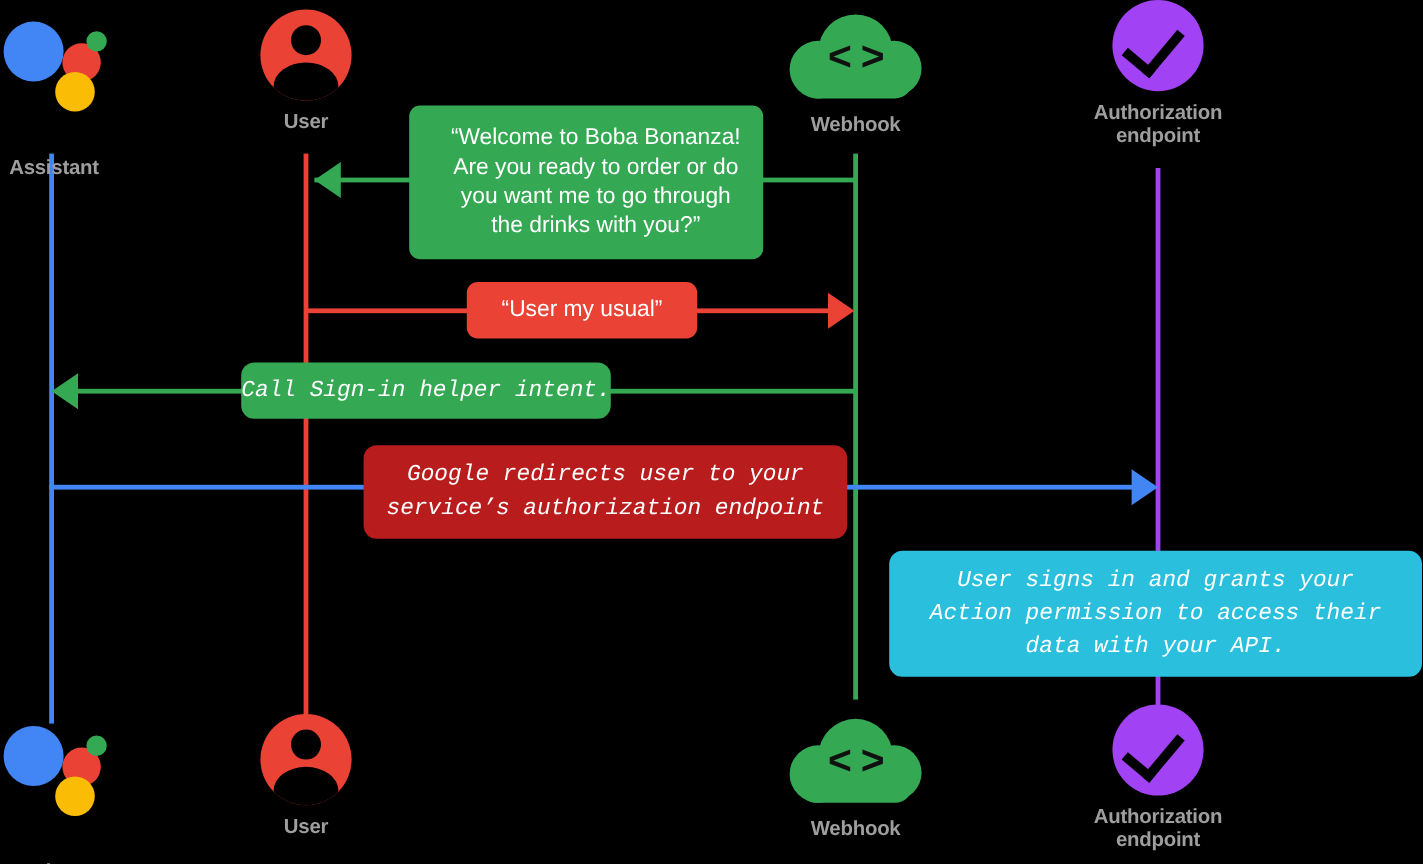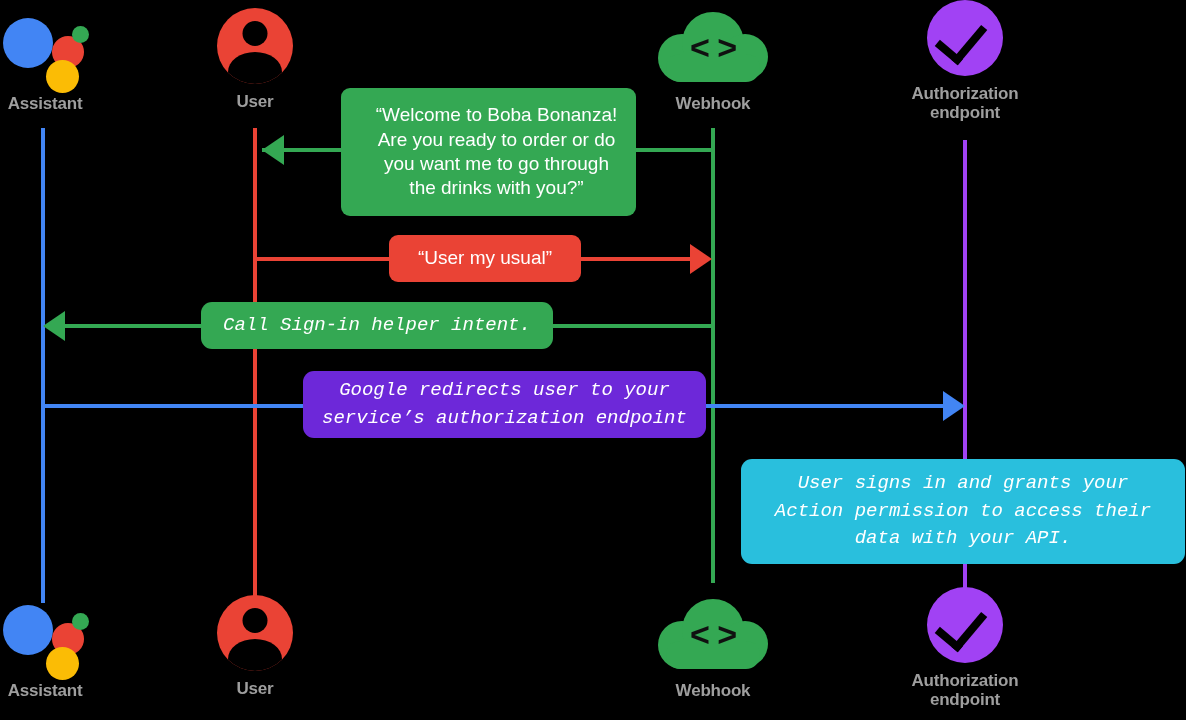--- a/index.html
+++ b/index.html
@@ -32,20 +32,21 @@
     align-items: center;
   }
   .actor-label {
     color: #9e9e9e;
     font-size: 17px;
     font-weight: bold;
     text-align: center;
     line-height: 1.12;
     letter-spacing: -0.2px;
     white-space: pre-line;
+    margin-top: 36px;
   }
 
   
   .assistant-logo {
     position: relative;
     width: 90px;
     height: 86px;
   }
   .assistant-logo i {
     position: absolute;
@@ -230,25 +231,25 @@
 Are you ready to order or do
 you want me to go through
 the drinks with you?”</div>
 
   <div class="msg-line" style="left:255px; top:257px; width:437px; background:#EA4335;"></div>
   <div class="arrow-head" style="left:690px; top:244px; border-left:22px solid #EA4335;"></div>
   <div class="bubble sans" style="left:389px; top:235px; width:192px; height:47px; background:#EA4335;">“User my usual”</div>
 
   <div class="msg-line" style="left:48px; top:324px; width:665px; background:#34A853;"></div>
   <div class="arrow-head" style="left:43px; top:311px; border-right:22px solid #34A853;"></div>
-  <div class="bubble mono" style="left:201px; top:302px; width:352px; height:47px; background:#34A853;">Call Sign-in helper intent.</div>
+  <div class="bubble mono" style="left:201px; top:302px; width:308px; height:47px; background:#34A853;">Call Sign-in helper intent.</div>
 
   <div class="msg-line" style="left:41px; top:404px; width:904px; background:#4285F4;"></div>
   <div class="arrow-head" style="left:943px; top:391px; border-left:22px solid #4285F4;"></div>
-  <div class="bubble mono" style="left:303px; top:371px; width:403px; height:67px; background:#6d28d9;">Google redirects user to your
+  <div class="bubble mono" style="left:303px; top:371px; width:403px; height:78px; background:#b91c1c;">Google redirects user to your
 service’s authorization endpoint</div>
 
   <div class="bubble mono" style="left:741px; top:459px; width:444px; height:105px; background:#29BFDD;font-family:Liberation Mono, monospace;">User signs in and grants your
 Action permission to access their
 data with your API.</div>
 
   <div class="actor" style="left:0px; top:595px; width:90px;">
     <div class="assistant-logo">
       <i class="al-blue"></i>
       <i class="al-red"></i>

